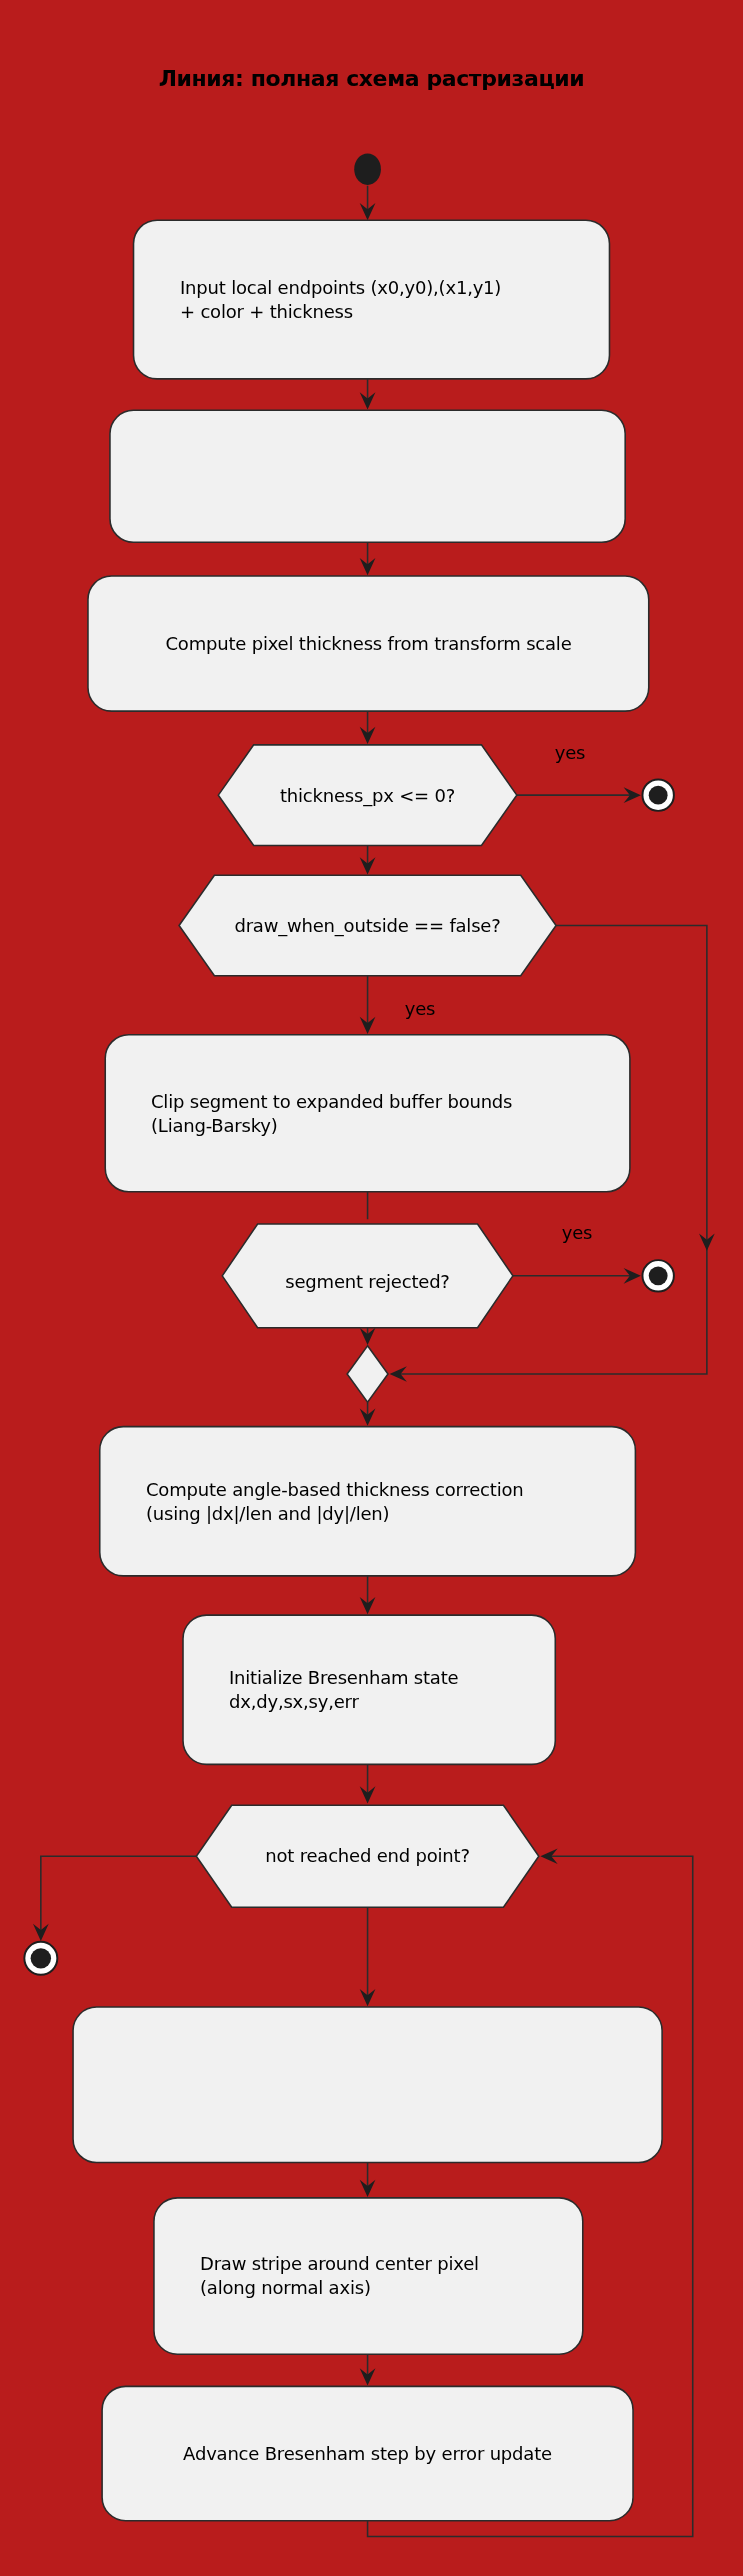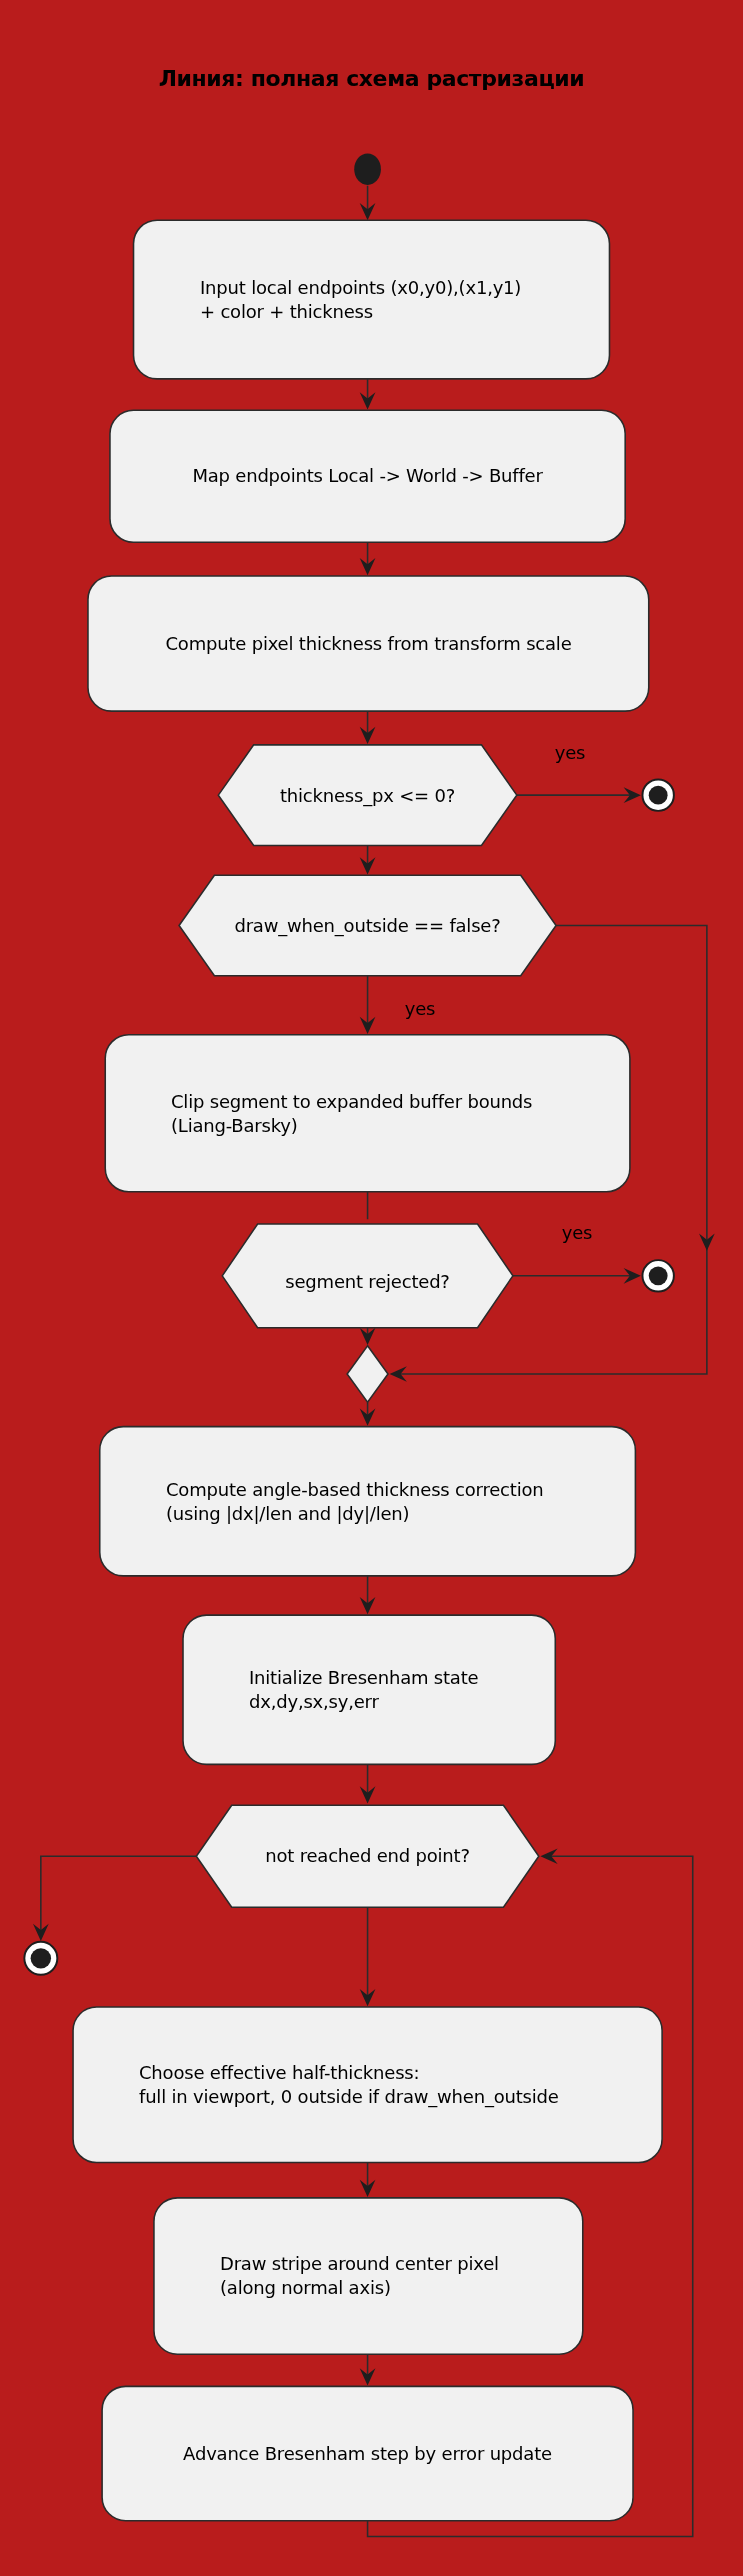--- a/index.html
+++ b/index.html
@@ -15,21 +15,21 @@
     position:absolute;left:0;top:66px;width:743px;
     text-align:center;font-size:22px;font-weight:bold;color:#000;
     letter-spacing:-0.4px;
   }
   .lbl{
     position:absolute;display:flex;align-items:center;
     font-size:18px;line-height:24px;color:#000;
     letter-spacing:-0.2px;white-space:pre-line;box-sizing:border-box;
   }
   .c{justify-content:center;text-align:center;}
-  .l{justify-content:flex-start;text-align:left;padding-left:66px;}
+  .l{justify-content:flex-start;text-align:left;padding-left:46px;}
   .edge-lbl{
     position:absolute;font-size:18px;color:#000;text-align:center;
     letter-spacing:-0.2px;
   }
 </style>
 </head>
 <body>
 
 <div id="canvas">
 
@@ -107,34 +107,31 @@
       <circle cx="838" cy="1624" r="12" fill="#1E1E1E"></circle>
       <circle cx="52" cy="2493" r="21" fill="#FFFFFF" stroke="#1E1E1E" stroke-width="2.5"></circle>
       <circle cx="52" cy="2493" r="13" fill="#1E1E1E"></circle>
     </g>
   </svg>
 
   <div class="title">Линия: полная схема растризации</div>
 
   <div class="lbl l" style="left:134px;top:220px;width:476px;height:159px;">Input local endpoints (x0,y0),(x1,y1)
 + color + thickness</div>
-  <div class="lbl c" style="left:110px;top:410px;width:515px;height:132px;">Map endpoints Local -&gt; World -&gt; Buffer</div>
   <div class="lbl c" style="left:88px;top:576px;width:561px;height:135px;">Compute pixel thickness from transform scale</div>
   <div class="lbl c" style="left:218px;top:745px;width:299px;height:101px;">thickness_px &lt;= 0?</div>
   <div class="lbl c" style="left:179px;top:875px;width:377px;height:101px;">draw_when_outside == false?</div>
   <div class="lbl l" style="left:105px;top:1035px;width:525px;height:157px;">Clip segment to expanded buffer bounds
 (Liang-Barsky)</div>
   <div class="lbl c" style="left:222px;top:1224px;width:291px;height:104px;margin-top:6px;">segment rejected?</div>
   <div class="lbl l" style="left:100px;top:1427px;width:536px;height:149px;">Compute angle-based thickness correction
 (using |dx|/len and |dy|/len)</div>
   <div class="lbl l" style="left:183px;top:1615px;width:372px;height:149px;">Initialize Bresenham state
 dx,dy,sx,sy,err</div>
   <div class="lbl c" style="left:196px;top:1805px;width:343px;height:102px;">not reached end point?</div>
-  <div class="lbl l" style="left:73px;top:2007px;width:589px;height:156px;">Choose effective half-thickness:
-full in viewport, 0 outside if draw_when_outside</div>
   <div class="lbl l" style="left:154px;top:2198px;width:429px;height:156px;">Draw stripe around center pixel
 (along normal axis)</div>
   <div class="lbl c" style="left:102px;top:2387px;width:531px;height:134px;">Advance Bresenham step by error update</div>
 
   <div class="edge-lbl" style="left:548px;top:742px;width:44px;">yes</div>
   <div class="edge-lbl" style="left:398px;top:998px;width:44px;">yes</div>
   <div class="edge-lbl" style="left:555px;top:1222px;width:44px;">yes</div>
 
 </div>
 

